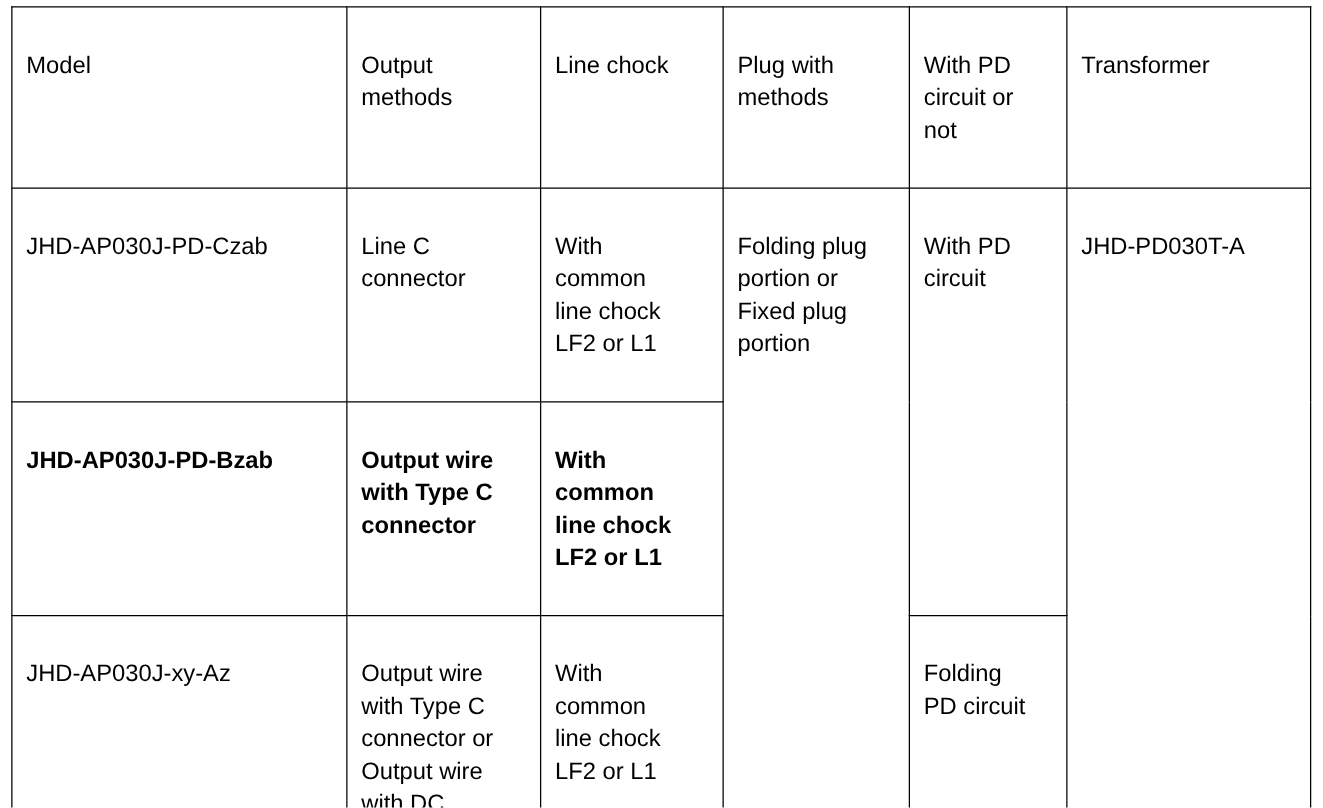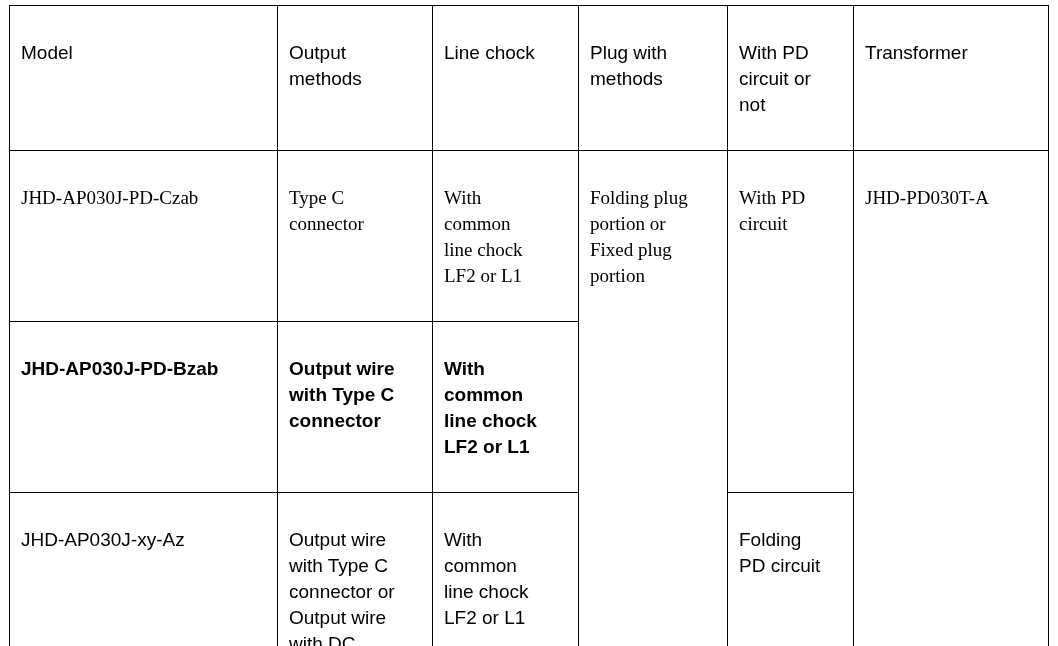--- a/index.html
+++ b/index.html
@@ -44,21 +44,21 @@
   
   .c-model        { width: 268px; }
   .c-output       { width: 155px; }
   .c-chock        { width: 146px; }
   .c-plug         { width: 149px; }
   .c-pd           { width: 126px; }
   .c-transformer  { width: 195px; }
 
   
   tr.r-head  td { height: 77px; }
-  tr.r-1     td { height: 110px; font-family: Liberation Serif, serif; }
+  tr.r-1     td { height: 110px; }
   tr.r-2     td { height: 108px; font-weight: bold; }
   tr.r-3     td { height: 152px; }
 
   .cell-text {
     display: block;
   }
 </style>
 </head>
 <body>
 
@@ -98,21 +98,21 @@
       <td>
         <span class="cell-text">Transformer</span>
       </td>
     </tr>
 
     <tr class="r-1">
       <td>
         <span class="cell-text">JHD-AP030J-PD-Czab</span>
       </td>
       <td>
-        <span class="cell-text">Type C
+        <span class="cell-text">Line C
 connector</span>
       </td>
       <td>
         <span class="cell-text">With
 common
 line chock
 LF2 or L1</span>
       </td>
       <td rowspan="4">
         <span class="cell-text">Folding plug

